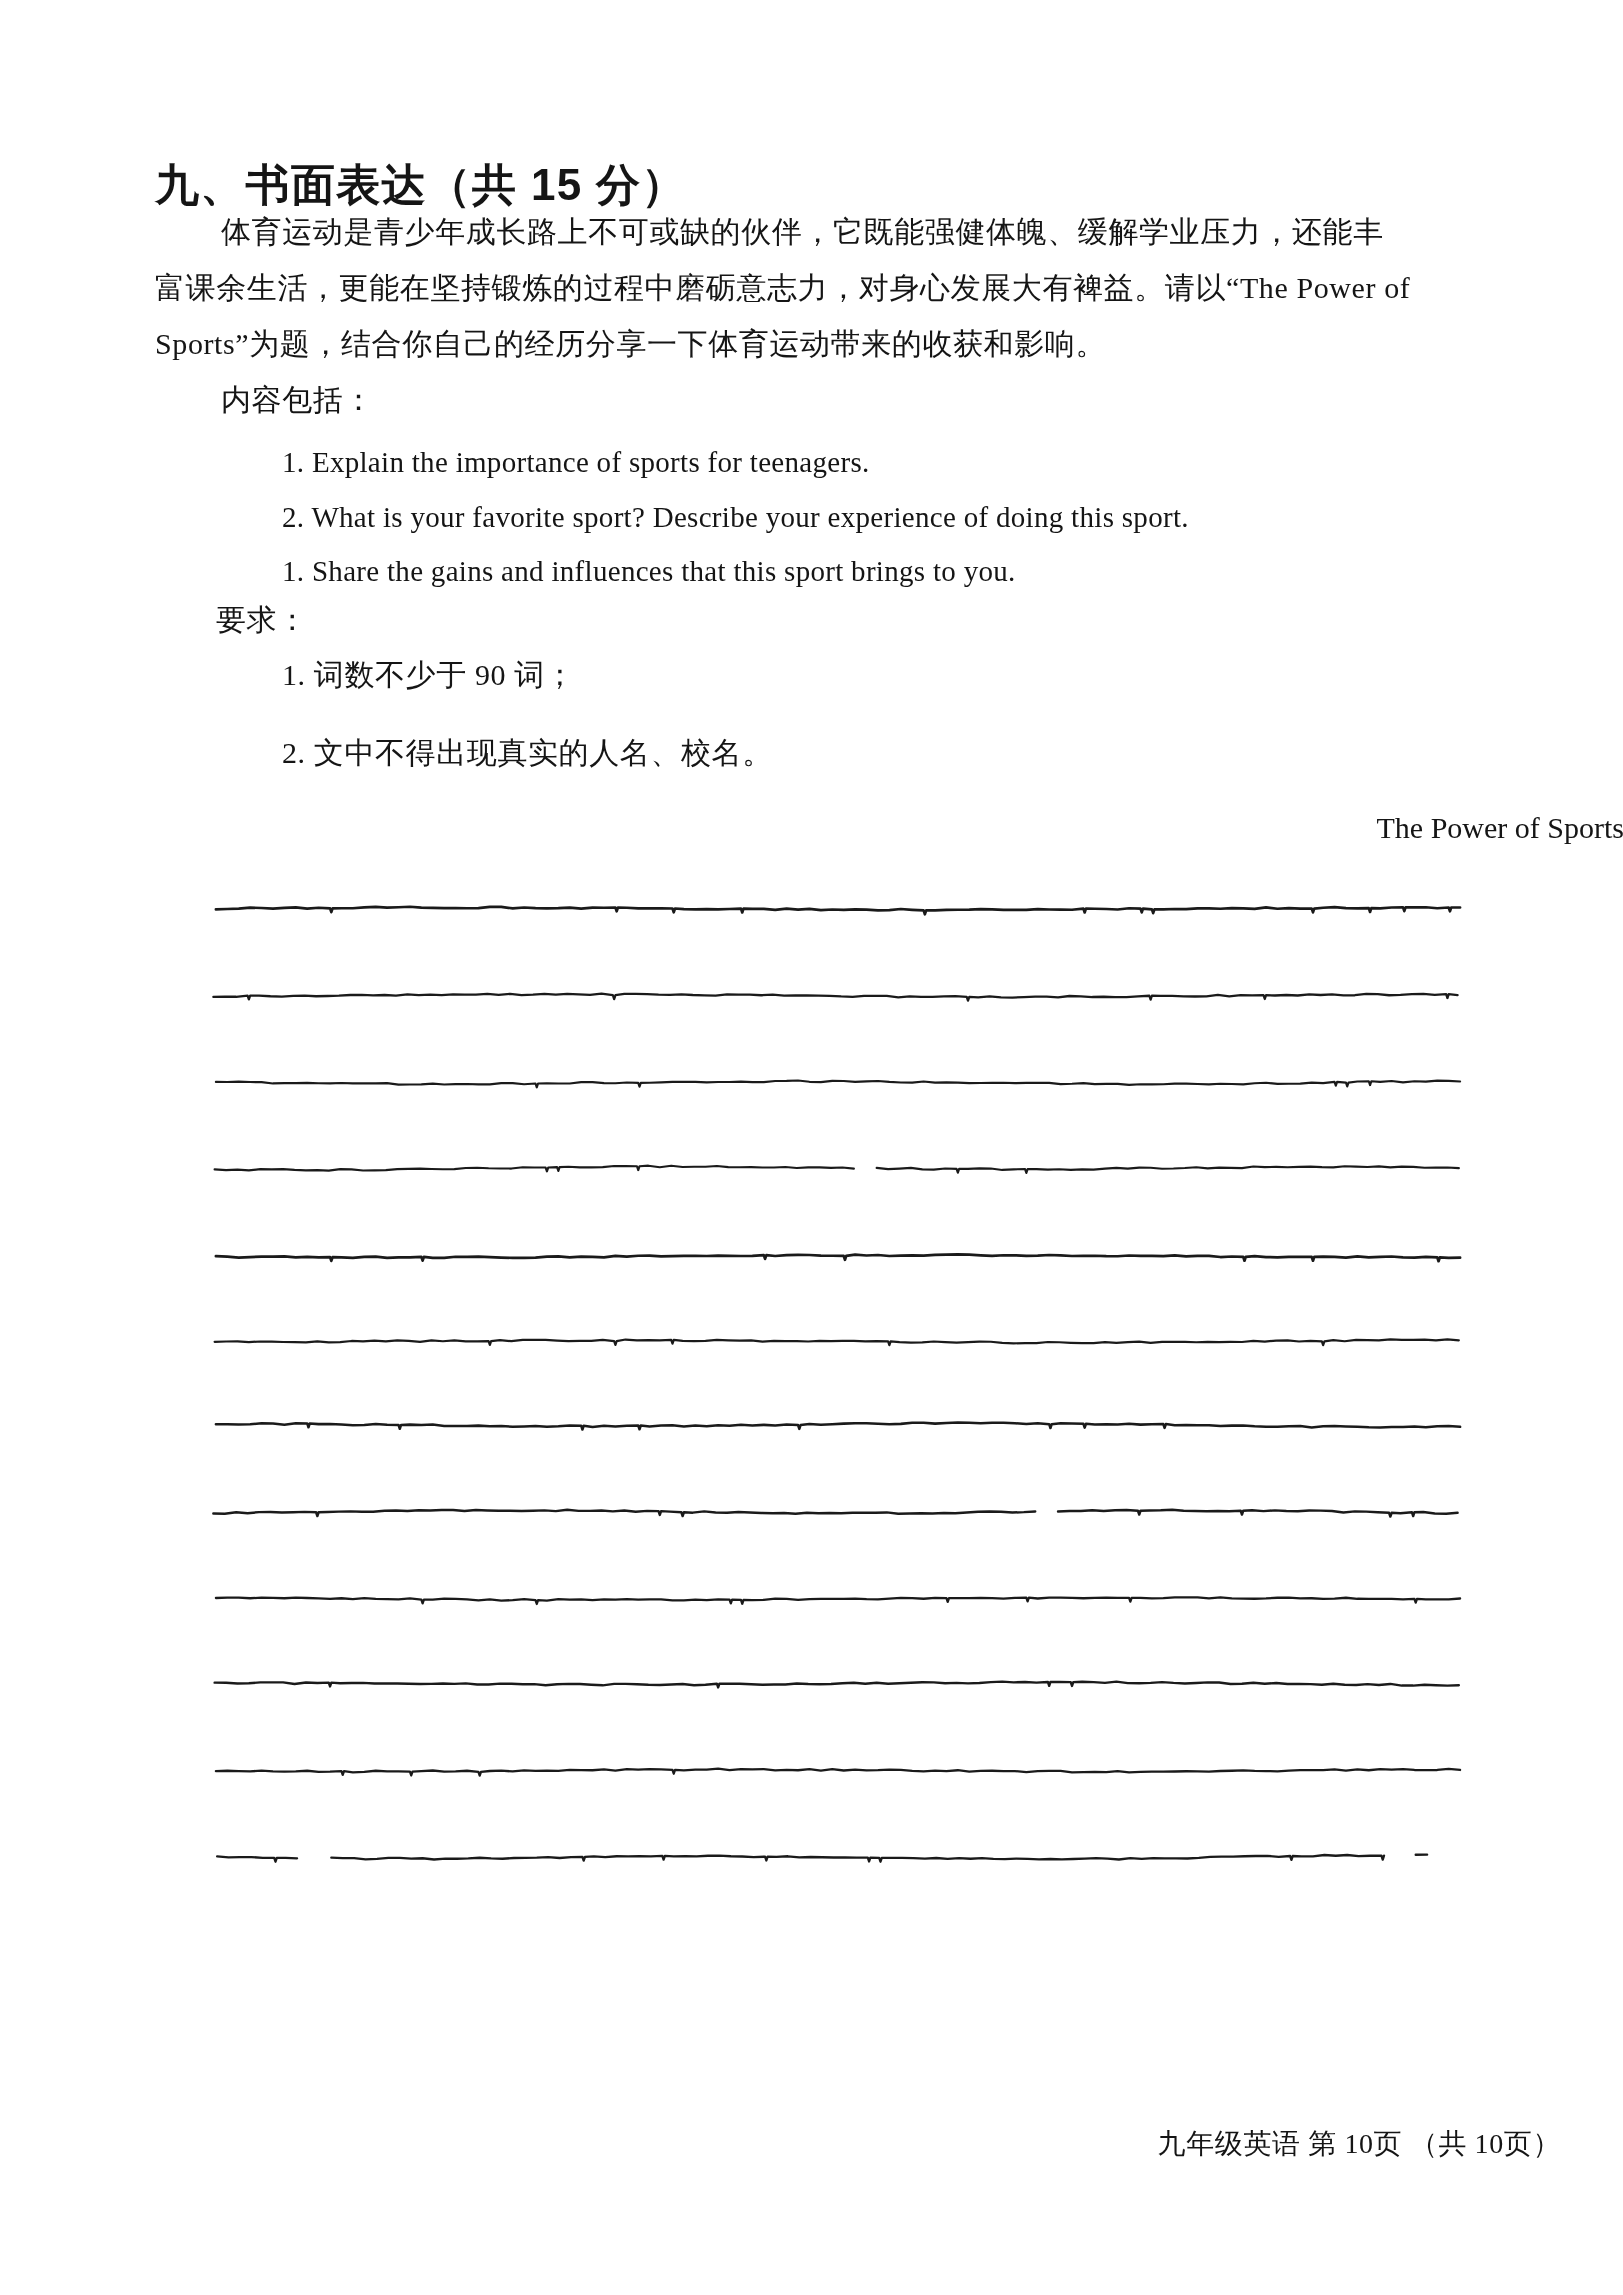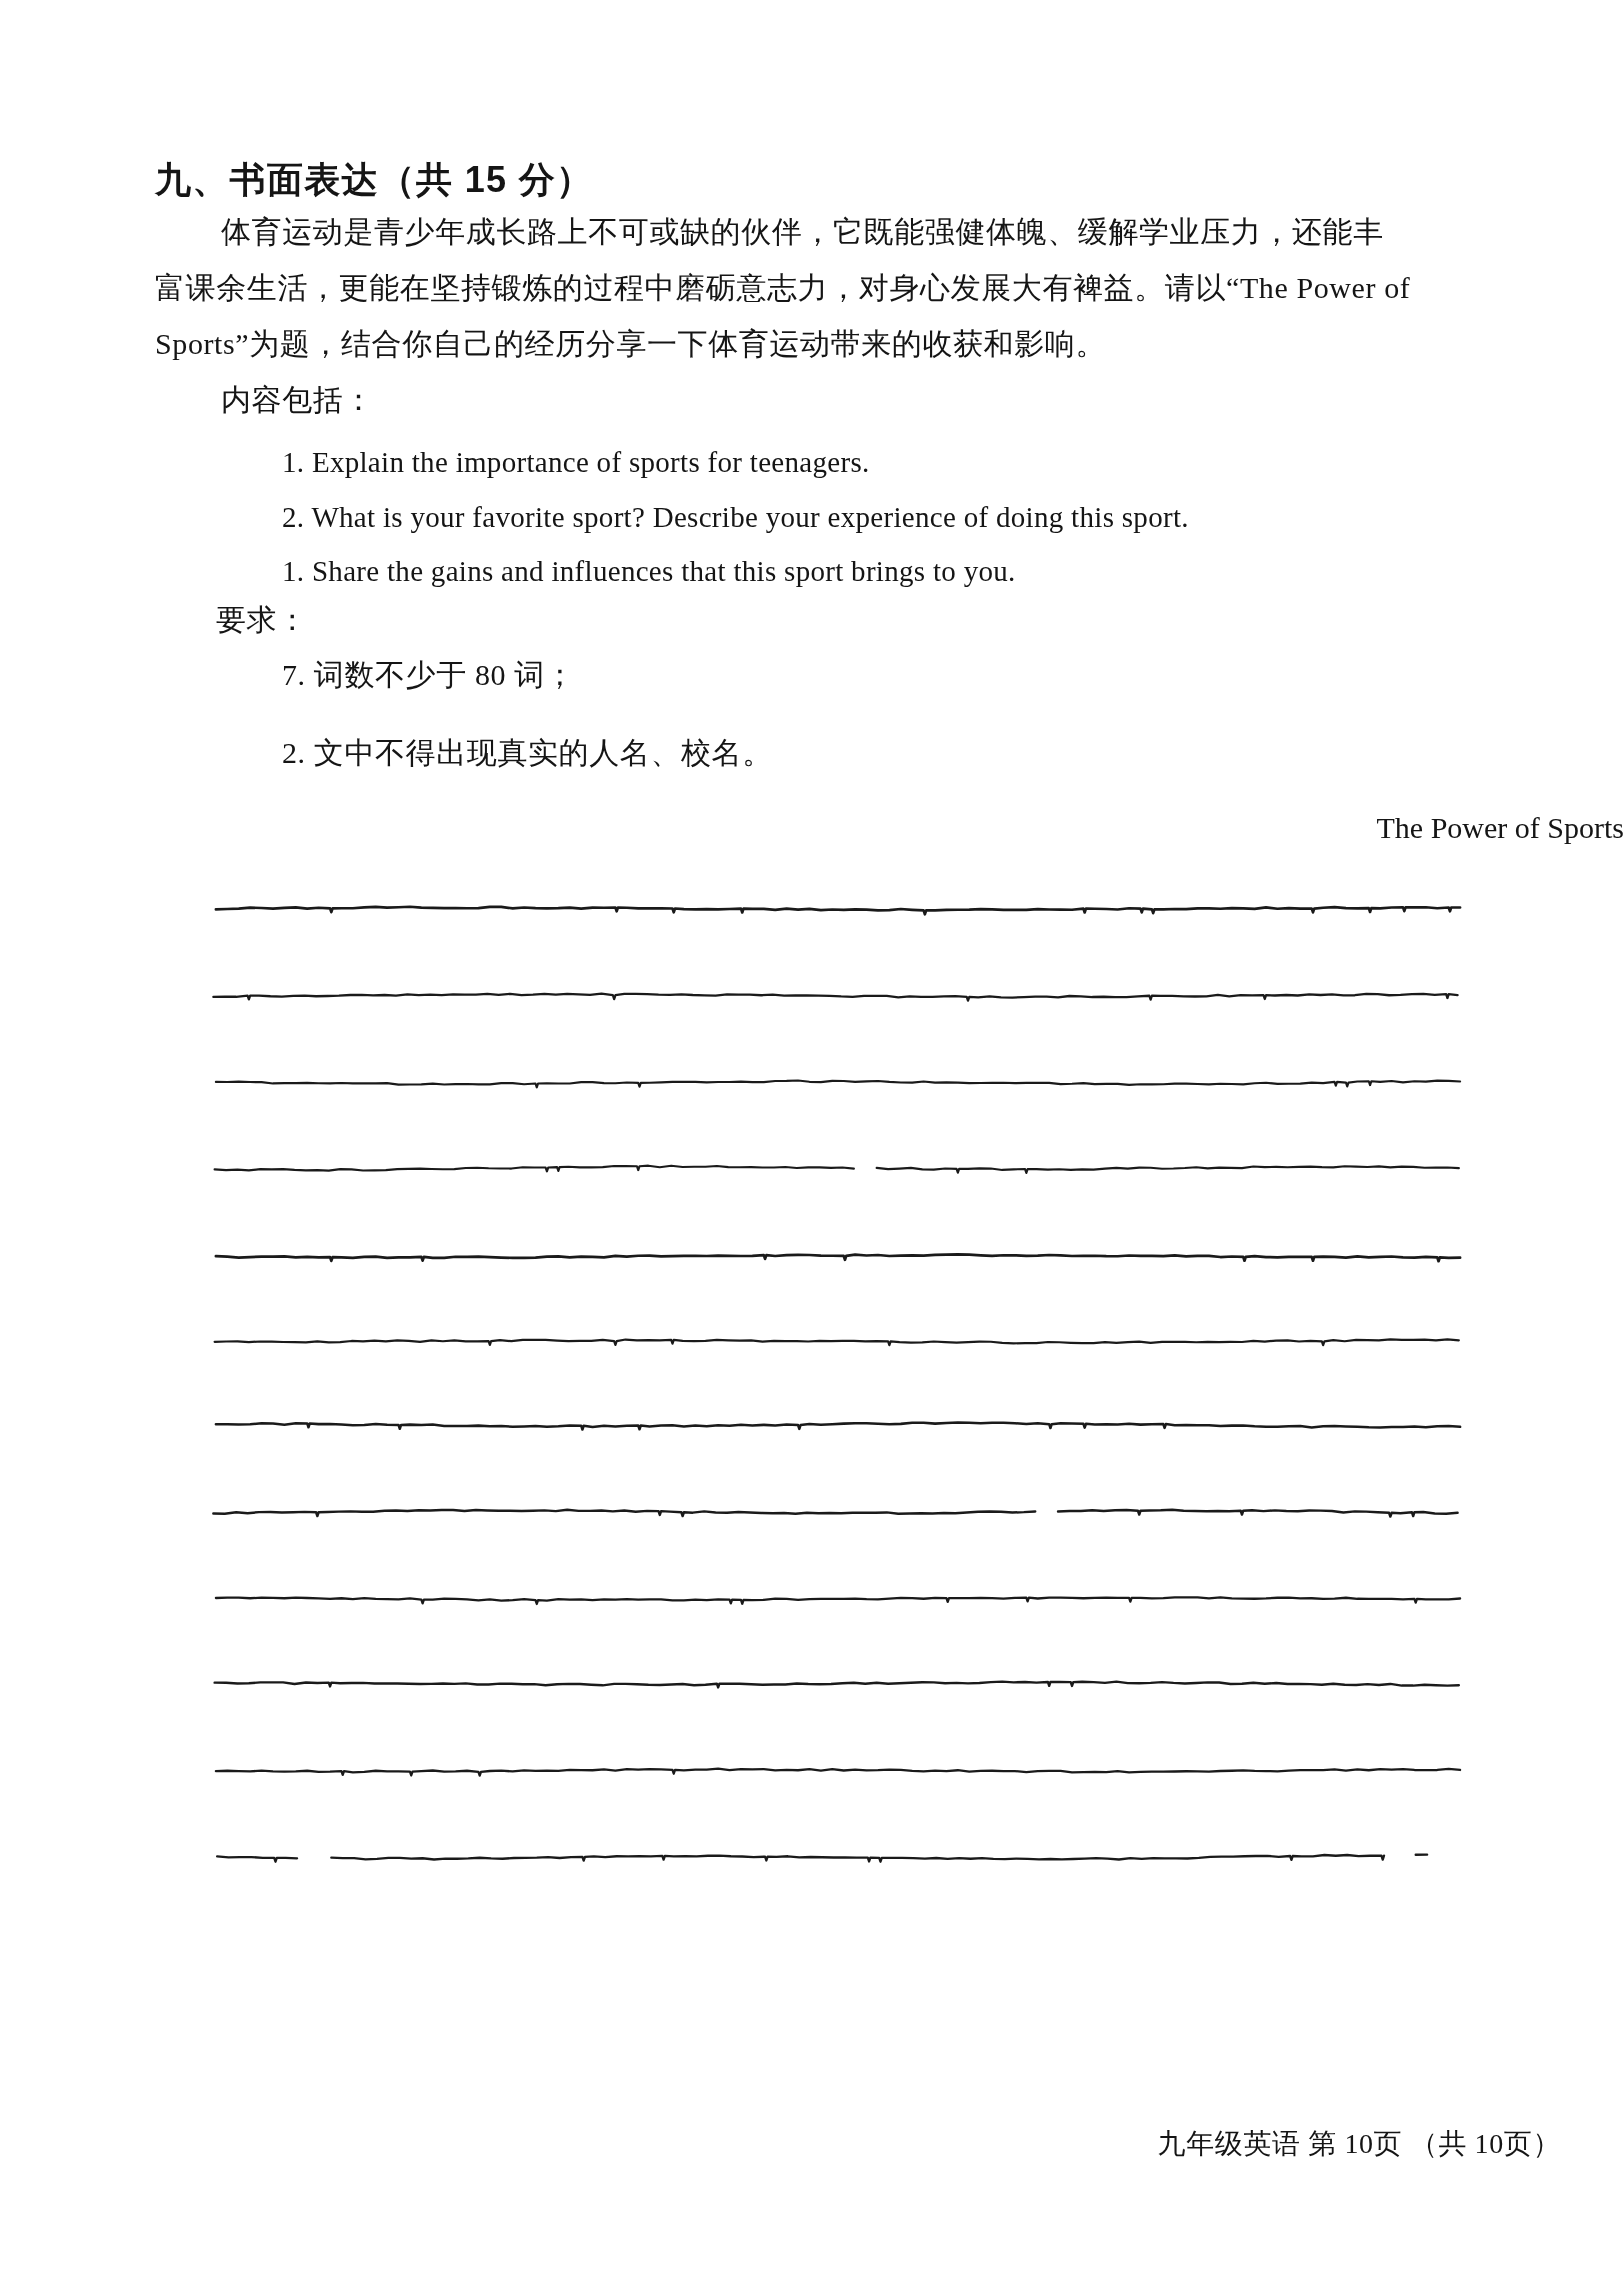--- a/index.html
+++ b/index.html
@@ -8,21 +8,21 @@
     width:1624px;height:2295px;
     background:#ffffff;
     color:#151515;
     font-family:"Liberation Serif","DejaVu Serif",serif;
     overflow:hidden;
   }
   .abs{position:absolute;white-space:nowrap;line-height:1.25;}
   .heading{
     font-family:"Liberation Sans","DejaVu Sans",sans-serif;
     font-weight:bold;
-    font-size:36px;
+    font-size:44px;
     letter-spacing:1.3px;
   }
   .body-cn{font-size:30px;letter-spacing:0.6px;}
   .body-en{font-size:29px;letter-spacing:0.3px;margin-top:8px;}
   .center-row{left:0;right:0;text-align:right;}
   .essay-title{font-size:30px;}
   .footer{font-size:28px;letter-spacing:0.6px;}
   svg.lines{position:absolute;left:0;top:0;width:1624px;height:2295px;}
 </style>
 </head>
@@ -37,21 +37,21 @@
   <div class="abs body-cn" style="left:155px;top:325px;">Sports”为题，结合你自己的经历分享一下体育运动带来的收获和影响。</div>
 
   <div class="abs body-cn" style="left:221px;top:381px;">内容包括：</div>
 
   <div class="abs body-en" style="left:282px;top:436px;">1. Explain the importance of sports for teenagers.</div>
   <div class="abs body-en" style="left:282px;top:491px;font-family:Liberation Serif, serif;">2. What is your favorite sport? Describe your experience of doing this sport.</div>
   <div class="abs body-en" style="left:282px;top:545px;">1. Share the gains and influences that this sport brings to you.</div>
 
   <div class="abs body-cn" style="left:216px;top:601px;">要求：</div>
 
-  <div class="abs body-cn" style="left:282px;top:656px;">7. 词数不少于 80 词；</div>
+  <div class="abs body-cn" style="left:282px;top:656px;">1. 词数不少于 90 词；</div>
   <div class="abs body-cn" style="left:282px;top:710px;margin-top:24px;">2. 文中不得出现真实的人名、校名。</div>
 
   <div class="abs essay-title center-row" style="top:809px;">The Power of Sports</div>
 
   <svg class="lines" viewBox="0 0 2560 3619" xmlns="http://www.w3.org/2000/svg">
       <path d=" M 340 1434.0 L 358 1433.4 L 376 1432.7 L 394 1431.3 L 412 1431.8 L 430 1432.7 L 448 1431.7 L 466 1430.9 L 484 1432.7 L 502 1431.5 L 520 1432.4 l 2 6 l 2 -6 L 538 1432.2 L 556 1432.2 L 574 1430.9 L 592 1430.1 L 610 1431.2 L 628 1430.6 L 646 1429.8 L 664 1431.3 L 682 1431.6 L 700 1431.9 L 718 1432.0 L 736 1432.2 L 754 1432.1 L 772 1430.0 L 790 1430.0 L 808 1432.5 L 826 1431.0 L 844 1432.1 L 862 1432.4 L 880 1432.0 L 898 1431.2 L 916 1432.9 L 934 1431.3 L 952 1431.4 L 970 1431.1 l 2 6 l 2 -6 L 988 1431.4 L 1006 1432.5 L 1024 1432.4 L 1042 1432.3 L 1060 1432.6 l 2 6 l 2 -6 L 1078 1433.6 L 1096 1433.9 L 1114 1433.7 L 1132 1434.0 L 1150 1433.4 L 1168 1432.9 l 2 6 l 2 -6 L 1186 1433.2 L 1204 1433.2 L 1222 1434.7 L 1240 1432.9 L 1258 1434.3 L 1276 1433.2 L 1294 1435.1 L 1312 1434.2 L 1330 1434.7 L 1348 1434.0 L 1366 1434.3 L 1384 1435.5 L 1402 1435.1 L 1420 1433.4 L 1438 1434.7 L 1456 1435.7 l 2 6 l 2 -6 L 1474 1435.7 L 1492 1434.8 L 1510 1434.6 L 1528 1434.5 L 1546 1433.7 L 1564 1434.0 L 1582 1434.7 L 1600 1434.8 L 1618 1434.7 L 1636 1433.5 L 1654 1434.2 L 1672 1434.3 L 1690 1434.6 L 1708 1432.9 l 2 6 l 2 -6 L 1726 1433.0 L 1744 1433.4 L 1762 1434.2 L 1780 1432.2 L 1798 1432.8 l 2 6 l 2 -6 L 1816 1433.9 l 2 6 l 2 -6 L 1834 1434.0 L 1852 1433.4 L 1870 1433.5 L 1888 1432.4 L 1906 1432.4 L 1924 1433.0 L 1942 1432.1 L 1960 1432.5 L 1978 1433.3 L 1996 1430.9 L 2014 1433.0 L 2032 1432.1 L 2050 1432.7 L 2068 1432.8 l 2 6 l 2 -6 L 2086 1431.5 L 2104 1430.5 L 2122 1432.1 L 2140 1432.5 L 2158 1432.1 l 2 6 l 2 -6 L 2176 1432.5 L 2194 1431.1 L 2212 1430.8 l 2 6 l 2 -6 L 2230 1430.9 L 2248 1430.6 L 2266 1432.2 L 2284 1431.0 l 2 6 l 2 -6 L 2302 1431.0" fill="none" stroke="#1a1a1a" stroke-width="4.2" stroke-linecap="round" stroke-linejoin="round"></path>
       <path d=" M 336 1572.1 L 354 1571.8 L 372 1571.8 L 390 1570.0 l 2 6 l 2 -6 L 408 1569.9 L 426 1571.0 L 444 1571.5 L 462 1570.4 L 480 1570.0 L 498 1571.0 L 516 1570.6 L 534 1570.0 L 552 1569.0 L 570 1568.8 L 588 1569.7 L 606 1569.0 L 624 1569.9 L 642 1568.1 L 660 1569.1 L 678 1568.5 L 696 1569.1 L 714 1568.1 L 732 1568.4 L 750 1568.4 L 768 1567.3 L 786 1568.9 L 804 1567.1 L 822 1569.1 L 840 1568.5 L 858 1567.1 L 876 1568.4 L 894 1567.4 L 912 1567.9 L 930 1568.9 L 948 1567.0 L 966 1569.4 l 2 6 l 2 -6 L 984 1567.3 L 1002 1567.2 L 1020 1567.8 L 1038 1568.5 L 1056 1568.7 L 1074 1567.9 L 1092 1569.0 L 1110 1569.6 L 1128 1570.1 L 1146 1568.2 L 1164 1568.5 L 1182 1568.5 L 1200 1569.4 L 1218 1568.6 L 1236 1570.0 L 1254 1569.7 L 1272 1569.8 L 1290 1569.9 L 1308 1570.3 L 1326 1571.3 L 1344 1571.9 L 1362 1570.5 L 1380 1570.5 L 1398 1570.4 L 1416 1572.6 L 1434 1571.2 L 1452 1571.9 L 1470 1571.9 L 1488 1571.1 L 1506 1570.8 L 1524 1572.0 l 2 6 l 2 -6 L 1542 1572.7 L 1560 1571.1 L 1578 1572.9 L 1596 1573.2 L 1614 1572.3 L 1632 1571.5 L 1650 1571.7 L 1668 1572.9 L 1686 1570.6 L 1704 1571.2 L 1722 1572.2 L 1740 1571.8 L 1758 1572.3 L 1776 1572.4 L 1794 1571.2 L 1812 1570.2 l 2 6 l 2 -6 L 1830 1570.4 L 1848 1570.5 L 1866 1571.3 L 1884 1571.4 L 1902 1571.1 L 1920 1568.9 L 1938 1571.2 L 1956 1569.3 L 1974 1569.6 L 1992 1569.3 l 2 6 l 2 -6 L 2010 1569.8 L 2028 1569.0 L 2046 1569.8 L 2064 1568.0 L 2082 1569.0 L 2100 1568.2 L 2118 1569.7 L 2136 1569.4 L 2154 1567.3 L 2172 1567.8 L 2190 1569.4 L 2208 1568.7 L 2226 1567.5 L 2244 1567.1 L 2262 1568.7 L 2280 1567.8 l 2 6 l 2 -6 L 2298 1569.1" fill="none" stroke="#1a1a1a" stroke-width="3.6" stroke-linecap="round" stroke-linejoin="round"></path>
       <path d=" M 340 1706.1 L 358 1706.2 L 376 1705.6 L 394 1706.2 L 412 1706.5 L 430 1708.5 L 448 1707.9 L 466 1707.9 L 484 1707.7 L 502 1708.2 L 520 1708.4 L 538 1707.8 L 556 1708.5 L 574 1708.3 L 592 1708.3 L 610 1707.9 L 628 1710.4 L 646 1710.2 L 664 1710.0 L 682 1708.8 L 700 1710.2 L 718 1709.5 L 736 1709.4 L 754 1709.9 L 772 1709.9 L 790 1708.1 L 808 1707.9 L 826 1709.8 L 844 1708.6 l 2 6 l 2 -6 L 862 1708.2 L 880 1708.6 L 898 1708.6 L 916 1706.5 L 934 1706.4 L 952 1707.9 L 970 1708.2 L 988 1707.0 L 1006 1707.7 l 2 6 l 2 -6 L 1024 1707.4 L 1042 1706.9 L 1060 1706.1 L 1078 1706.1 L 1096 1706.1 L 1114 1706.7 L 1132 1706.2 L 1150 1706.2 L 1168 1705.5 L 1186 1706.3 L 1204 1706.3 L 1222 1704.6 L 1240 1704.5 L 1258 1703.8 L 1276 1705.9 L 1294 1706.3 L 1312 1704.4 L 1330 1704.6 L 1348 1706.1 L 1366 1705.3 L 1384 1704.7 L 1402 1706.1 L 1420 1707.0 L 1438 1707.2 L 1456 1705.4 L 1474 1707.2 L 1492 1706.9 L 1510 1707.2 L 1528 1708.0 L 1546 1707.8 L 1564 1707.5 L 1582 1707.4 L 1600 1708.1 L 1618 1707.6 L 1636 1707.5 L 1654 1707.7 L 1672 1709.5 L 1690 1709.0 L 1708 1707.9 L 1726 1709.5 L 1744 1709.2 L 1762 1709.1 L 1780 1710.7 L 1798 1709.7 L 1816 1709.9 L 1834 1709.8 L 1852 1708.8 L 1870 1708.7 L 1888 1709.4 L 1906 1709.9 L 1924 1709.0 L 1942 1709.3 L 1960 1710.0 L 1978 1708.2 L 1996 1707.4 L 2014 1709.2 L 2032 1709.0 L 2050 1708.8 L 2068 1707.1 L 2086 1707.9 L 2104 1706.0 l 2 6 l 2 -6 L 2122 1707.3 l 2 6 l 2 -6 L 2140 1705.4 L 2158 1705.0 l 2 6 l 2 -6 L 2176 1706.1 L 2194 1704.7 L 2212 1706.7 L 2230 1705.0 L 2248 1705.7 L 2266 1704.0 L 2284 1704.4 L 2302 1705.4" fill="none" stroke="#1a1a1a" stroke-width="3.4" stroke-linecap="round" stroke-linejoin="round"></path>
       <path d=" M 338 1844.0 L 356 1845.1 L 374 1844.5 L 392 1845.6 L 410 1843.7 L 428 1844.1 L 446 1843.5 L 464 1844.8 L 482 1845.5 L 500 1845.1 L 518 1845.9 L 536 1843.7 L 554 1843.9 L 572 1845.8 L 590 1845.6 L 608 1845.2 L 626 1843.7 L 644 1843.1 L 662 1842.7 L 680 1843.4 L 698 1843.8 L 716 1843.6 L 734 1841.8 L 752 1841.4 L 770 1842.2 L 788 1842.6 L 806 1842.7 L 824 1840.6 L 842 1841.1 L 860 1841.1 l 2 6 l 2 -6 L 878 1840.4 l 2 6 l 2 -6 L 896 1839.8 L 914 1840.9 L 932 1840.9 L 950 1840.4 L 968 1838.6 L 986 1838.8 L 1004 1839.1 l 2 6 l 2 -6 L 1022 1838.2 L 1040 1840.6 L 1058 1838.2 L 1076 1840.3 L 1094 1839.9 L 1112 1839.9 L 1130 1838.6 L 1148 1840.4 L 1166 1840.7 L 1184 1840.4 L 1202 1841.1 L 1220 1841.0 L 1238 1840.2 L 1256 1841.8 L 1274 1840.9 L 1292 1840.9 L 1310 1841.6 L 1328 1841.1 L 1346 1842.7 M 1364 1841.2 M 1382 1841.6 L 1400 1843.5 L 1418 1842.7 L 1436 1841.7 L 1454 1843.9 L 1472 1844.3 L 1490 1842.6 L 1508 1843.3 l 2 6 l 2 -6 L 1526 1843.3 L 1544 1842.5 L 1562 1842.7 L 1580 1844.9 L 1598 1843.9 L 1616 1843.7 l 2 6 l 2 -6 L 1634 1843.6 L 1652 1844.4 L 1670 1843.8 L 1688 1844.7 L 1706 1844.1 L 1724 1844.3 L 1742 1842.7 L 1760 1841.6 L 1778 1842.9 L 1796 1841.3 L 1814 1841.4 L 1832 1843.0 L 1850 1842.6 L 1868 1841.8 L 1886 1840.6 L 1904 1842.4 L 1922 1841.2 L 1940 1841.7 L 1958 1842.0 L 1976 1839.5 L 1994 1840.5 L 2012 1840.0 L 2030 1840.7 L 2048 1840.0 L 2066 1839.6 L 2084 1840.5 L 2102 1840.9 L 2120 1839.1 L 2138 1839.6 L 2156 1840.2 L 2174 1839.3 L 2192 1840.9 L 2210 1839.7 L 2228 1840.1 L 2246 1841.4 L 2264 1841.3 L 2282 1841.1 L 2300 1842.0" fill="none" stroke="#1a1a1a" stroke-width="3.4" stroke-linecap="round" stroke-linejoin="round"></path>
       <path d=" M 340 1980.8 L 358 1981.7 L 376 1983.0 L 394 1982.3 L 412 1981.5 L 430 1981.6 L 448 1981.1 L 466 1982.7 L 484 1981.9 L 502 1982.6 L 520 1982.3 l 2 6 l 2 -6 L 538 1982.9 L 556 1983.5 L 574 1982.1 L 592 1981.6 L 610 1983.6 L 628 1982.8 L 646 1982.7 L 664 1981.9 l 2 6 l 2 -6 L 682 1983.4 L 700 1983.7 L 718 1981.8 L 736 1981.8 L 754 1981.5 L 772 1982.4 L 790 1983.0 L 808 1983.6 L 826 1983.5 L 844 1983.3 L 862 1981.7 L 880 1981.3 L 898 1982.7 L 916 1981.5 L 934 1981.8 L 952 1982.9 L 970 1980.3 L 988 1981.6 L 1006 1980.2 L 1024 1980.0 L 1042 1981.3 L 1060 1980.8 L 1078 1980.3 L 1096 1980.2 L 1114 1980.6 L 1132 1979.9 L 1150 1980.4 L 1168 1980.6 L 1186 1980.4 L 1204 1979.2 l 2 6 l 2 -6 L 1222 1980.6 L 1240 1979.3 L 1258 1978.7 L 1276 1979.0 L 1294 1979.9 L 1312 1980.2 L 1330 1980.5 l 2 6 l 2 -6 L 1348 1978.5 L 1366 1979.8 L 1384 1979.0 L 1402 1980.6 L 1420 1979.9 L 1438 1979.6 L 1456 1979.9 L 1474 1978.8 L 1492 1978.3 L 1510 1978.2 L 1528 1978.6 L 1546 1979.6 L 1564 1980.3 L 1582 1979.4 L 1600 1979.5 L 1618 1980.4 L 1636 1980.0 L 1654 1979.0 L 1672 1979.6 L 1690 1980.6 L 1708 1980.4 L 1726 1980.2 L 1744 1980.9 L 1762 1981.0 L 1780 1979.8 L 1798 1980.3 L 1816 1980.5 L 1834 1980.9 L 1852 1979.7 L 1870 1981.2 L 1888 1980.4 L 1906 1980.3 L 1924 1982.2 L 1942 1981.4 L 1960 1982.0 l 2 6 l 2 -6 L 1978 1980.9 L 1996 1982.3 L 2014 1982.6 L 2032 1982.0 L 2050 1982.0 L 2068 1982.0 l 2 6 l 2 -6 L 2086 1981.7 L 2104 1981.9 L 2122 1983.1 L 2140 1981.3 L 2158 1982.9 L 2176 1981.8 L 2194 1981.4 L 2212 1982.9 L 2230 1983.2 L 2248 1982.0 L 2266 1982.8 l 2 6 l 2 -6 L 2284 1983.7 L 2302 1983.3" fill="none" stroke="#1a1a1a" stroke-width="4.3" stroke-linecap="round" stroke-linejoin="round"></path>

